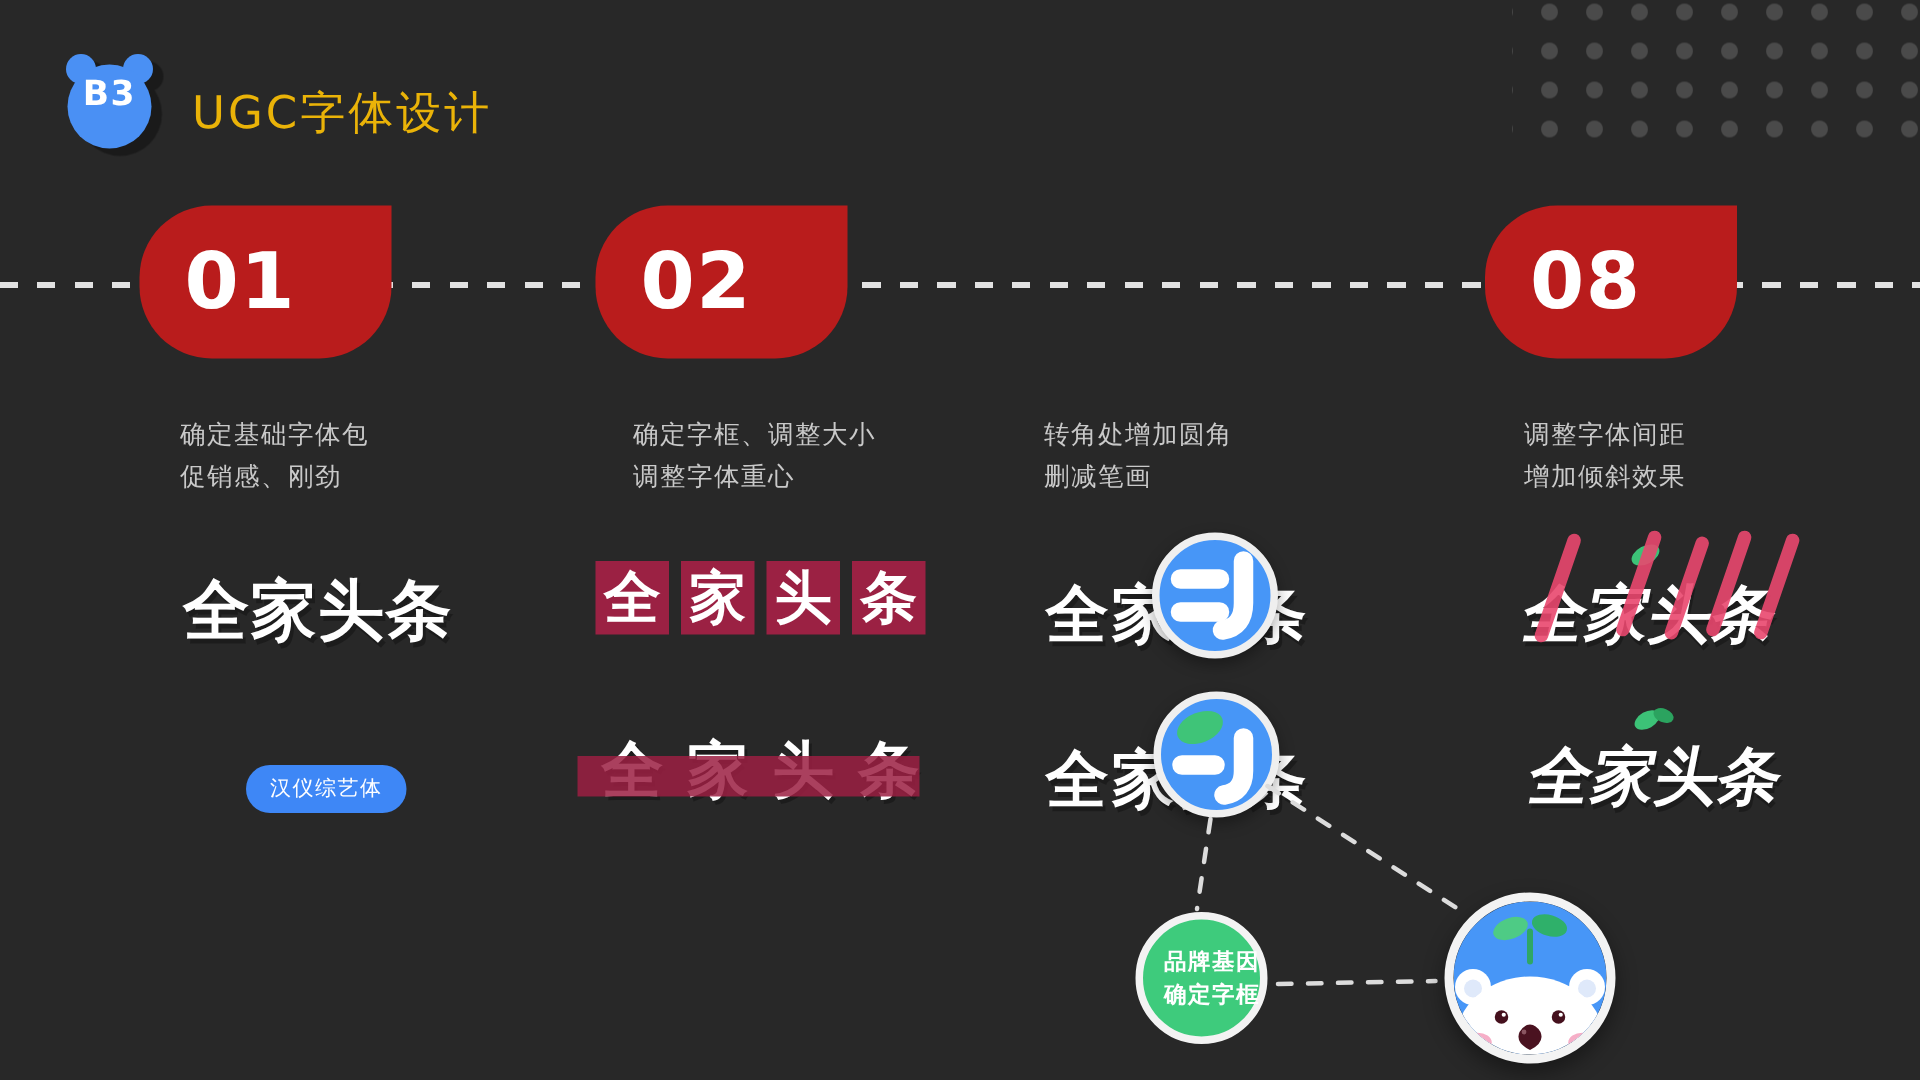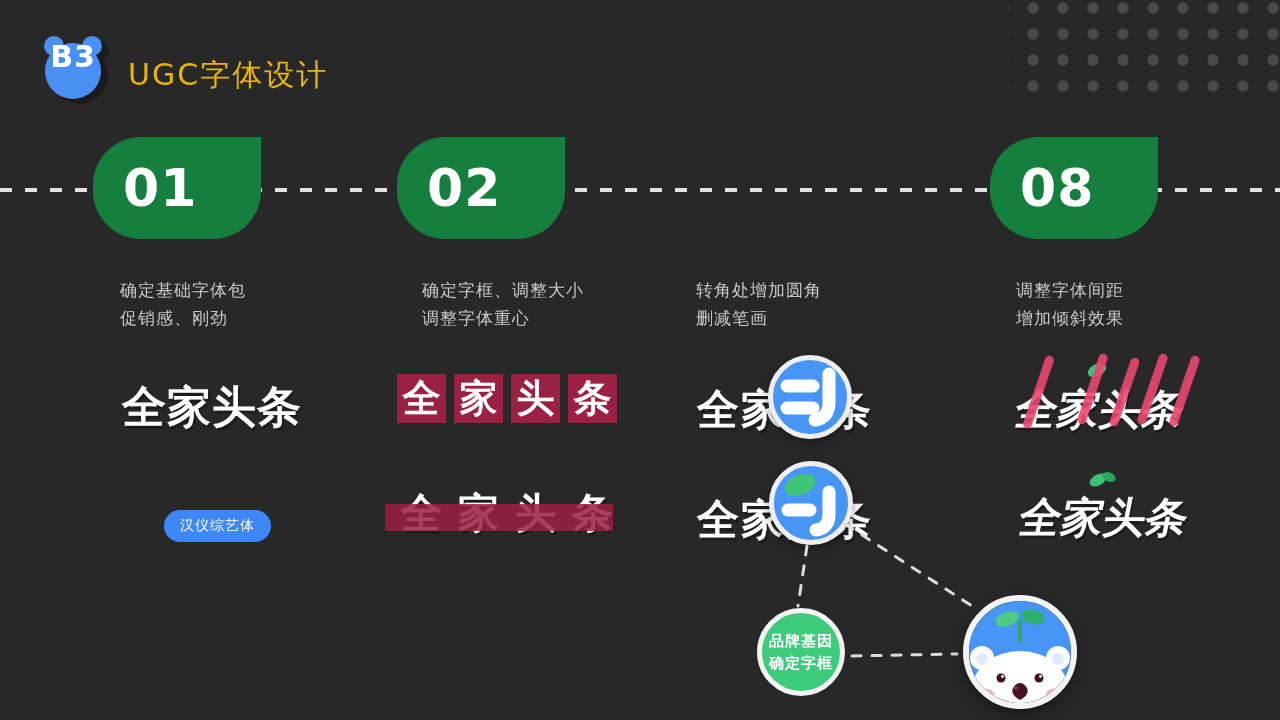--- a/index.html
+++ b/index.html
@@ -2,36 +2,36 @@
 <html><head>
 <meta charset="utf-8">
 <style>
   html,body{margin:0;padding:0;background:#1b1b1b;}
   .canvas{position:relative;width:1280px;height:720px;background:#282828;overflow:hidden;
           font-family:"DejaVu Sans","Liberation Sans",sans-serif;}
 
   
   .badge{position:absolute;left:40px;top:34px;width:66px;height:66px;}
   .badge svg{filter:drop-shadow(7px 5px 0 #1a1a1a);}
-  .badge-label{position:absolute;left:0;top:5px;width:66px;text-align:center;
-               color:#fff;font-size:30px;font-weight:bold;letter-spacing:1px;}
+  .badge-label{position:absolute;left:0;top:16px;width:66px;text-align:center;
+               color:#fff;font-size:23px;font-weight:bold;letter-spacing:1px;}
   .page-title{position:absolute;left:128px;top:55px;color:#eab308;font-size:30px;
               font-weight:normal;letter-spacing:2px;}
 
   
   .dot-grid{position:absolute;right:0;top:0;width:272px;height:100px;
             background-image:radial-gradient(circle,#4a4a4a 5.2px,transparent 6px);
             background-size:30px 26px;background-position:10px -5px;}
 
   
   .timeline{position:absolute;left:0;top:188px;width:1280px;height:4px;
             background:repeating-linear-gradient(90deg,#e2e2e2 0 12px,transparent 12px 25px);}
 
   
-  .step-tab{position:absolute;top:137px;width:168px;height:102px;background:#15803d;
+  .step-tab{position:absolute;top:137px;width:168px;height:102px;background:#b91c1c;
             border-radius:48px 0 48px 48px;color:#fff;font-size:52px;font-weight:bold;
             line-height:102px;padding-left:30px;box-sizing:border-box;letter-spacing:1px;}
   .tab1{left:93px;} .tab2{left:397px;} .tab3{left:697px;} .tab4{left:990px;}
 
   
   .step-desc{position:absolute;top:276px;width:270px;color:#c9c9c9;font-size:17px;
              line-height:28px;letter-spacing:1px;}
   .desc1{left:120px;} .desc2{left:422px;} .desc3{left:696px;} .desc4{left:1016px;}
 
   
@@ -68,21 +68,21 @@
   
   .strike-mark{position:absolute;width:9px;border-radius:5px;background:rgba(233,71,110,.9);
                transform:rotate(19deg);}
 
   
   .leaf-small{position:absolute;}
 
   
   .brand-circle{position:absolute;left:757px;top:608px;width:88px;height:88px;border-radius:50%;
                 background:#3ecb7c;border:5px solid #f3f3f3;box-sizing:border-box;
-                display:flex;flex-direction:column;align-items:center;justify-content:center;
+                display:flex;flex-direction:column;align-items:flex-end;justify-content:center;
                 color:#fff;font-size:15px;font-weight:bold;line-height:22px;letter-spacing:1px;}
 
   
   .mascot-circle{position:absolute;left:963px;top:595px;width:114px;height:114px;border-radius:50%;
                  border:6px solid #f3f3f3;box-sizing:border-box;overflow:hidden;
                  box-shadow:0 6px 14px rgba(0,0,0,.4);}
 
   .overlay{position:absolute;left:0;top:0;width:1280px;height:720px;pointer-events:none;}
 </style>
 </head>

